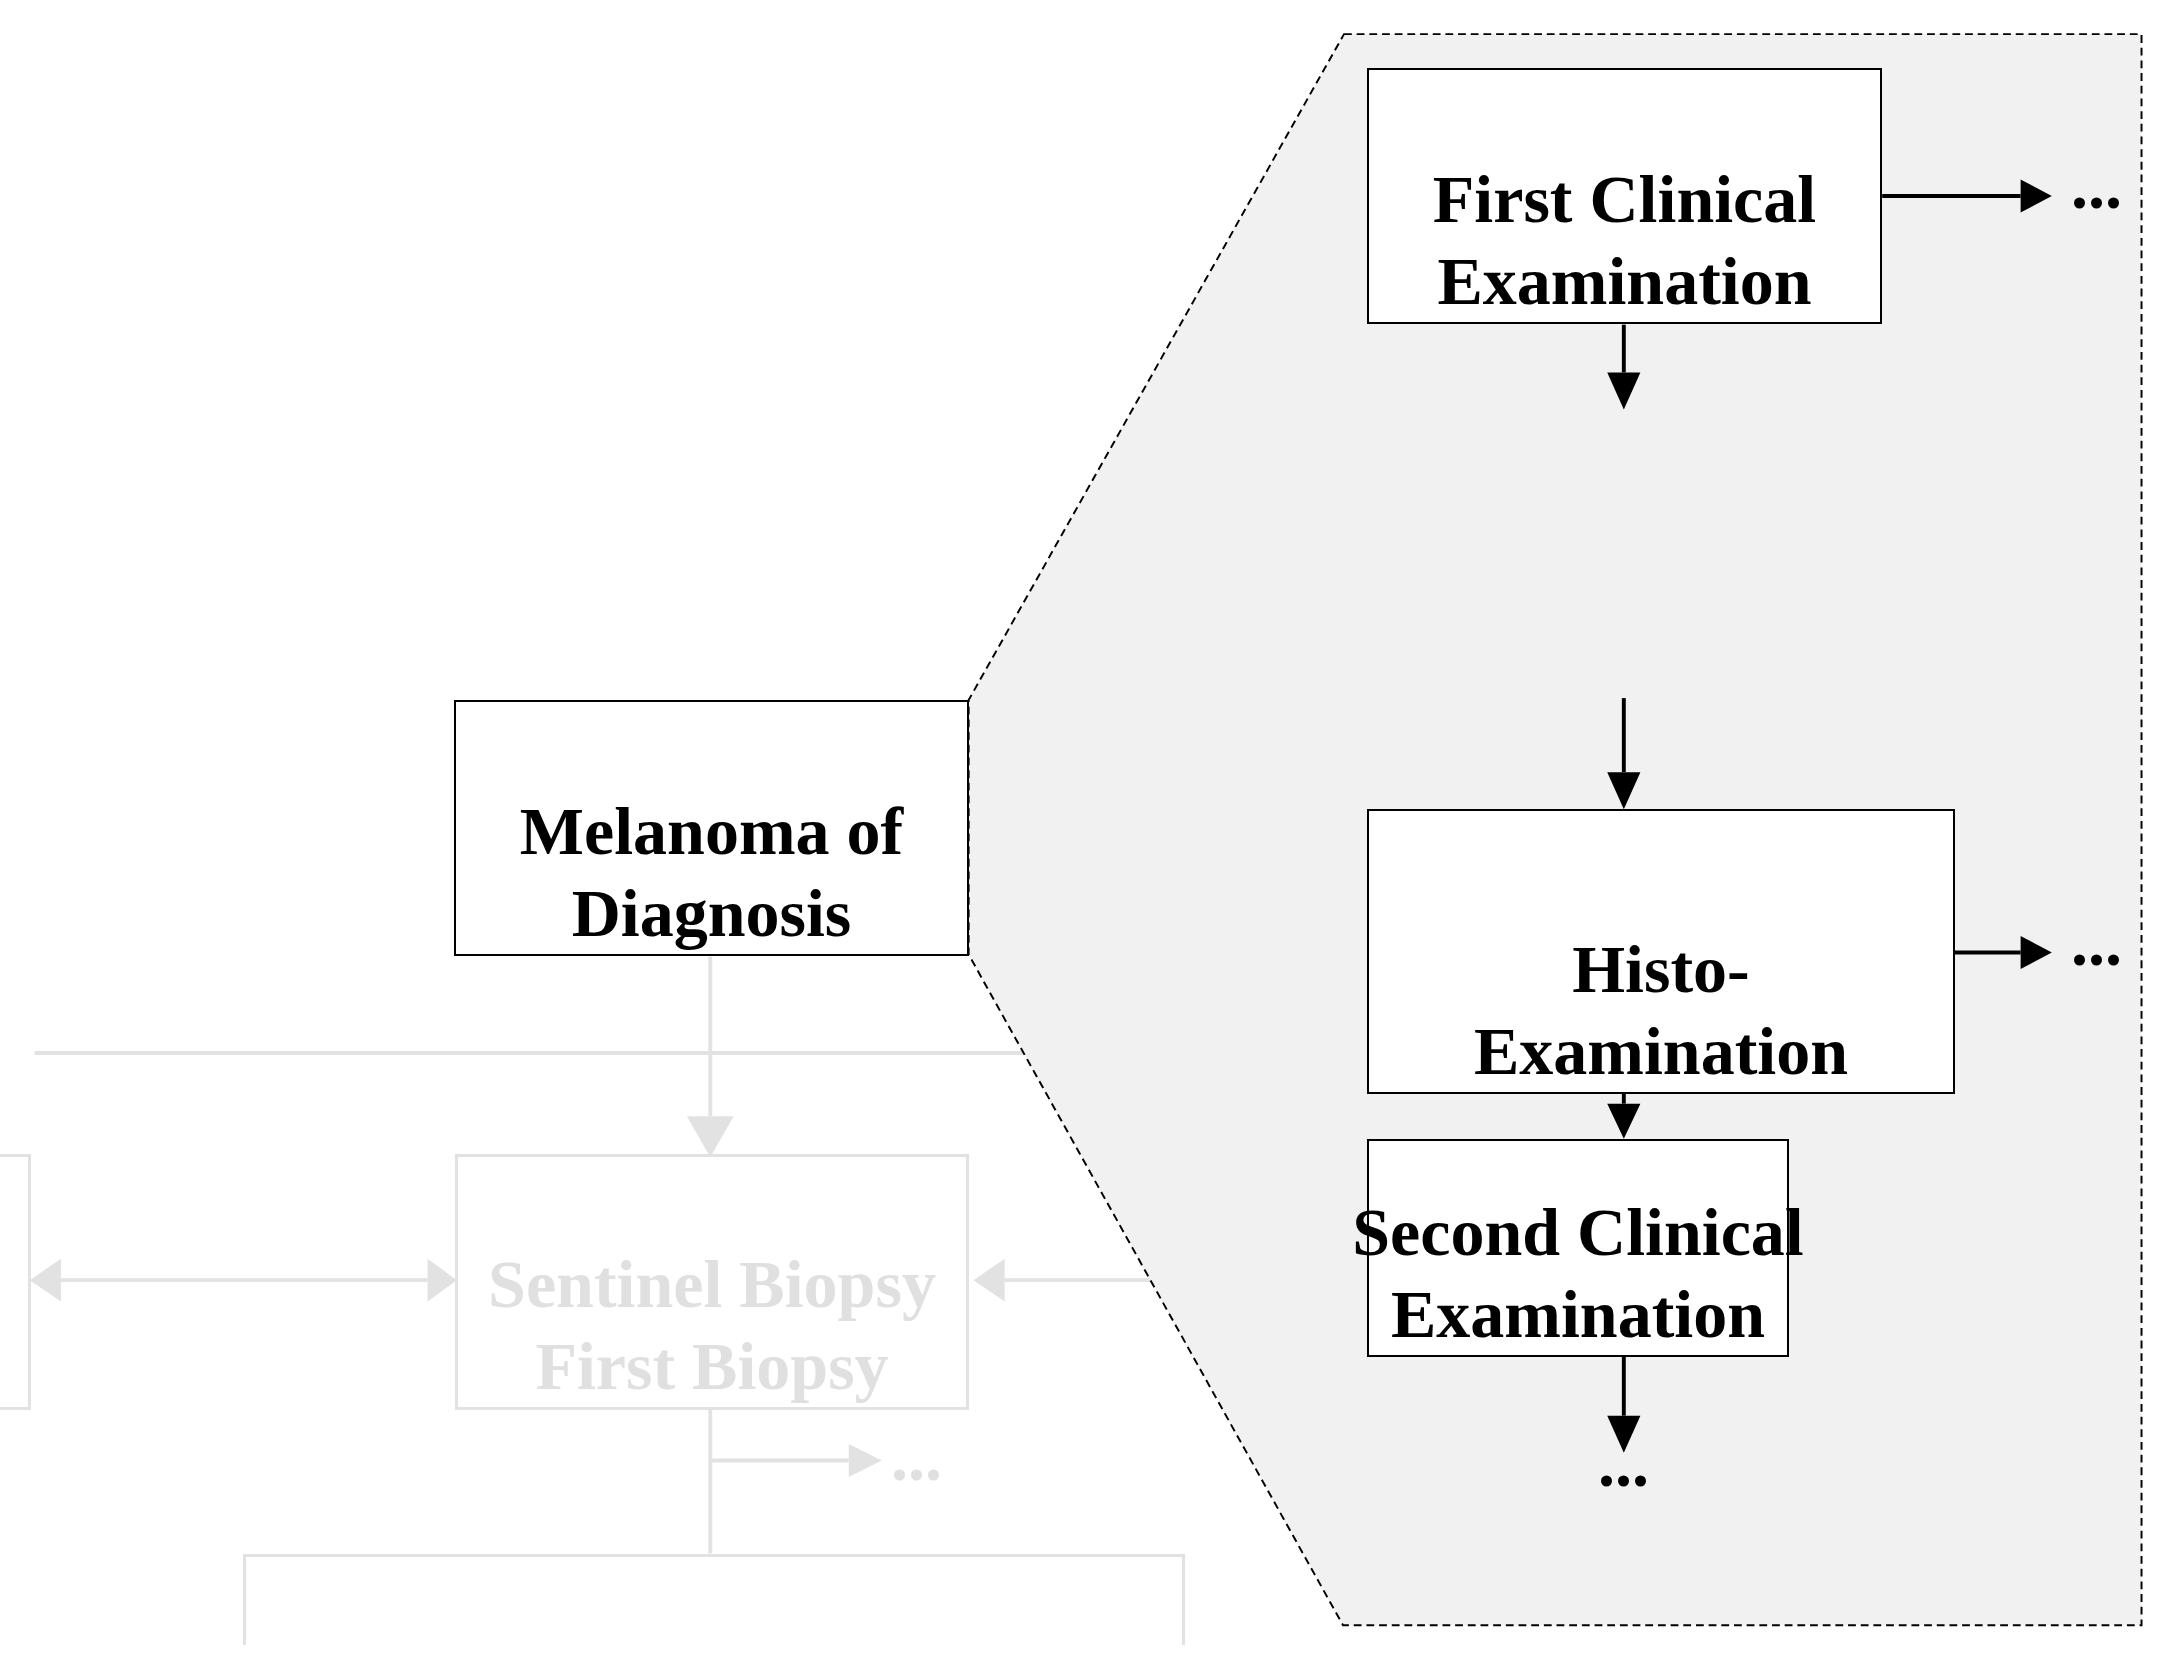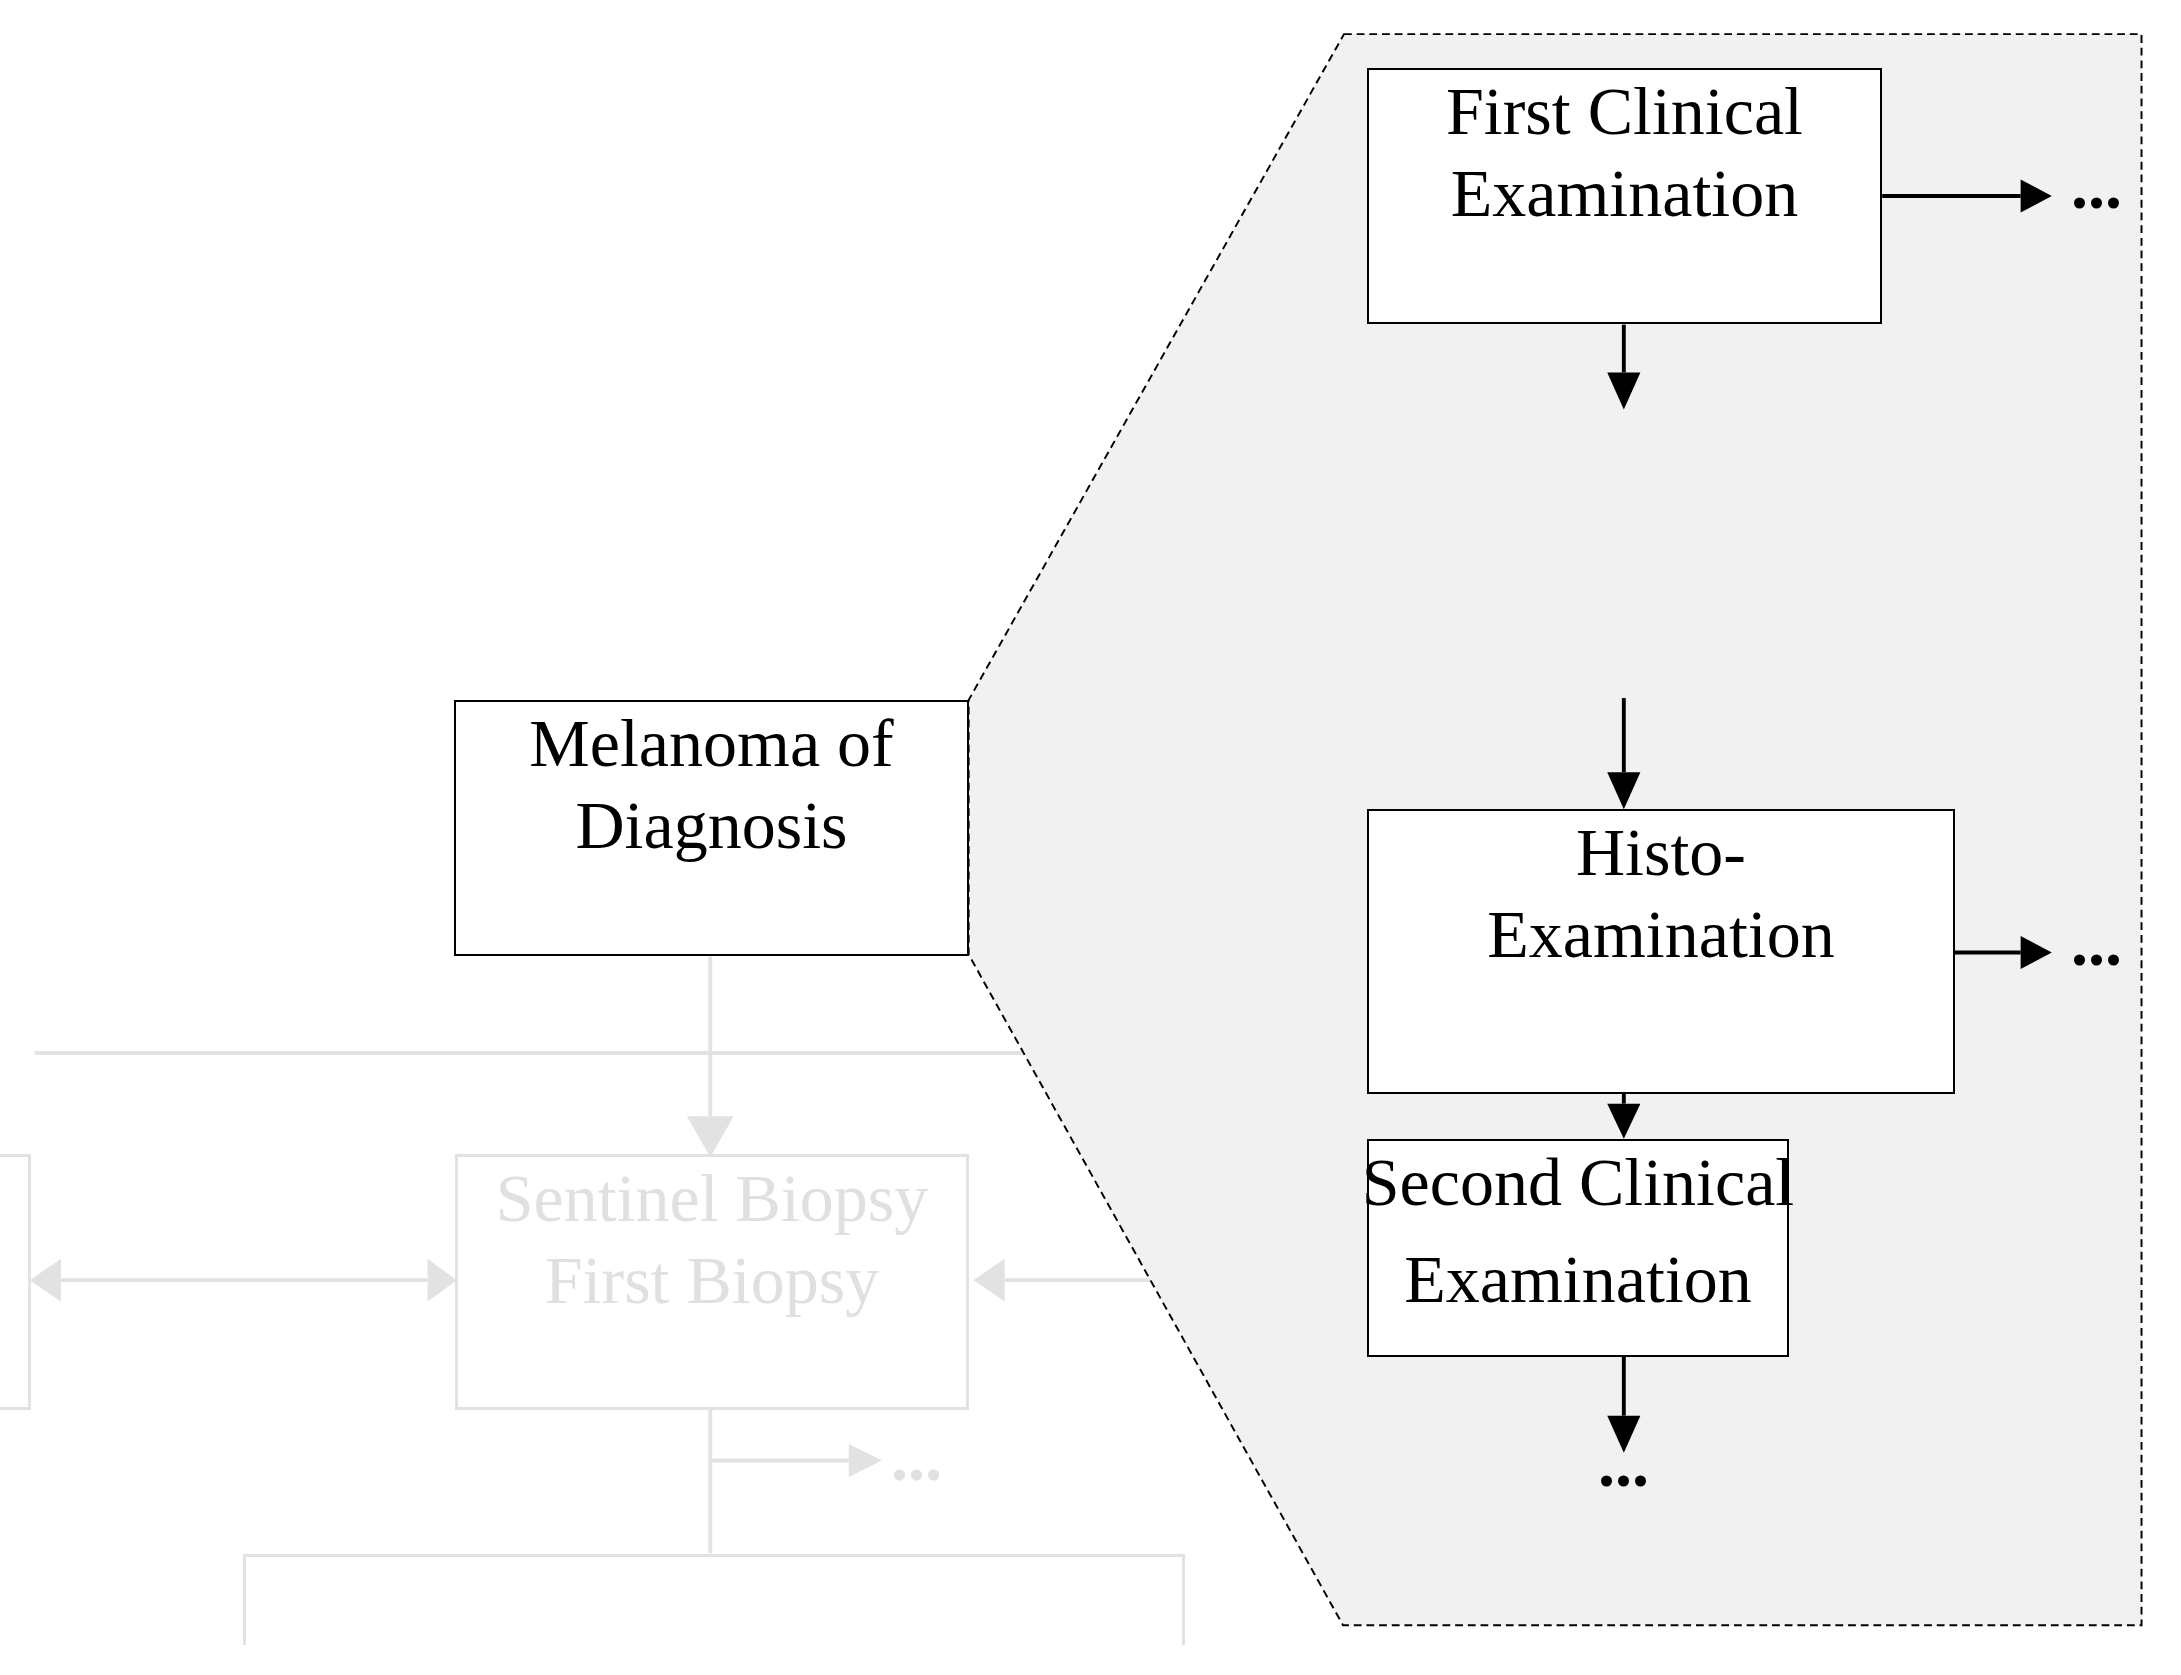--- a/index.html
+++ b/index.html
@@ -1,36 +1,36 @@
 <!DOCTYPE html>
 <html><head>
 <meta charset="utf-8">
 <style>
   html,body{margin:0;padding:0;background:#ffffff;}
   body{width:2182px;height:1675px;position:relative;overflow:hidden;
        font-family:"Liberation Serif","DejaVu Serif",serif;}
   .canvas{position:absolute;left:0;top:0;width:2182px;height:1675px;}
   svg.layer{position:absolute;left:0;top:0;}
   .node{position:absolute;box-sizing:border-box;display:flex;flex-direction:column;
-        justify-content:flex-start;align-items:center;text-align:center;
-        font-weight:normal;font-size:68px;line-height:82px;color:#000;}
+        justify-content:flex-end;align-items:center;text-align:center;
+        font-weight:bold;font-size:68px;line-height:82px;color:#000;}
   .node .ln{display:block;white-space:nowrap;}
   .blackbox{background:#ffffff;border:2.9px solid #000000;}
   .fadedbox{background:#ffffff;border:3.9px solid #e2e2e2;color:#e0e0e0;}
   .ghostbox{background:transparent;border:3.9px solid #e2e2e2;border-bottom:none;}
   .ellipsis{position:absolute;width:107px;text-align:center;font-weight:bold;
             font-size:68px;line-height:82px;}
   .ellipsis.black{color:#000000;}
   .ellipsis.gray{color:#e0e0e0;}
   
   #diagnosis-box{left:454px;top:700px;width:515px;height:256px;}
   #first-exam-box{left:1367px;top:68px;width:515px;height:256px;}
   #excision-box{left:1367px;top:410px;width:515px;height:289px;}
   #histo-box{left:1367px;top:809px;width:588px;height:285px;}
-  #second-exam-box{left:1367px;top:1139px;width:422px;height:218px;gap:15px;}
+  #second-exam-box{left:1367px;top:1139px;width:422px;height:218px;}
   #sentinel-box{left:455px;top:1154px;width:514px;height:256px;}
   #left-partial-box{left:-273px;top:1154px;width:304px;height:256px;}
   #bottom-partial-box{left:243px;top:1554px;width:936px;height:88px;}
   #ellipsis-first{left:2043px;top:144px;}
   #ellipsis-histo{left:2043px;top:901px;}
   #ellipsis-bottom{left:1570px;top:1422px;}
   #ellipsis-sentinel{left:863px;top:1416px;}
 </style>
 </head>
 <body>

